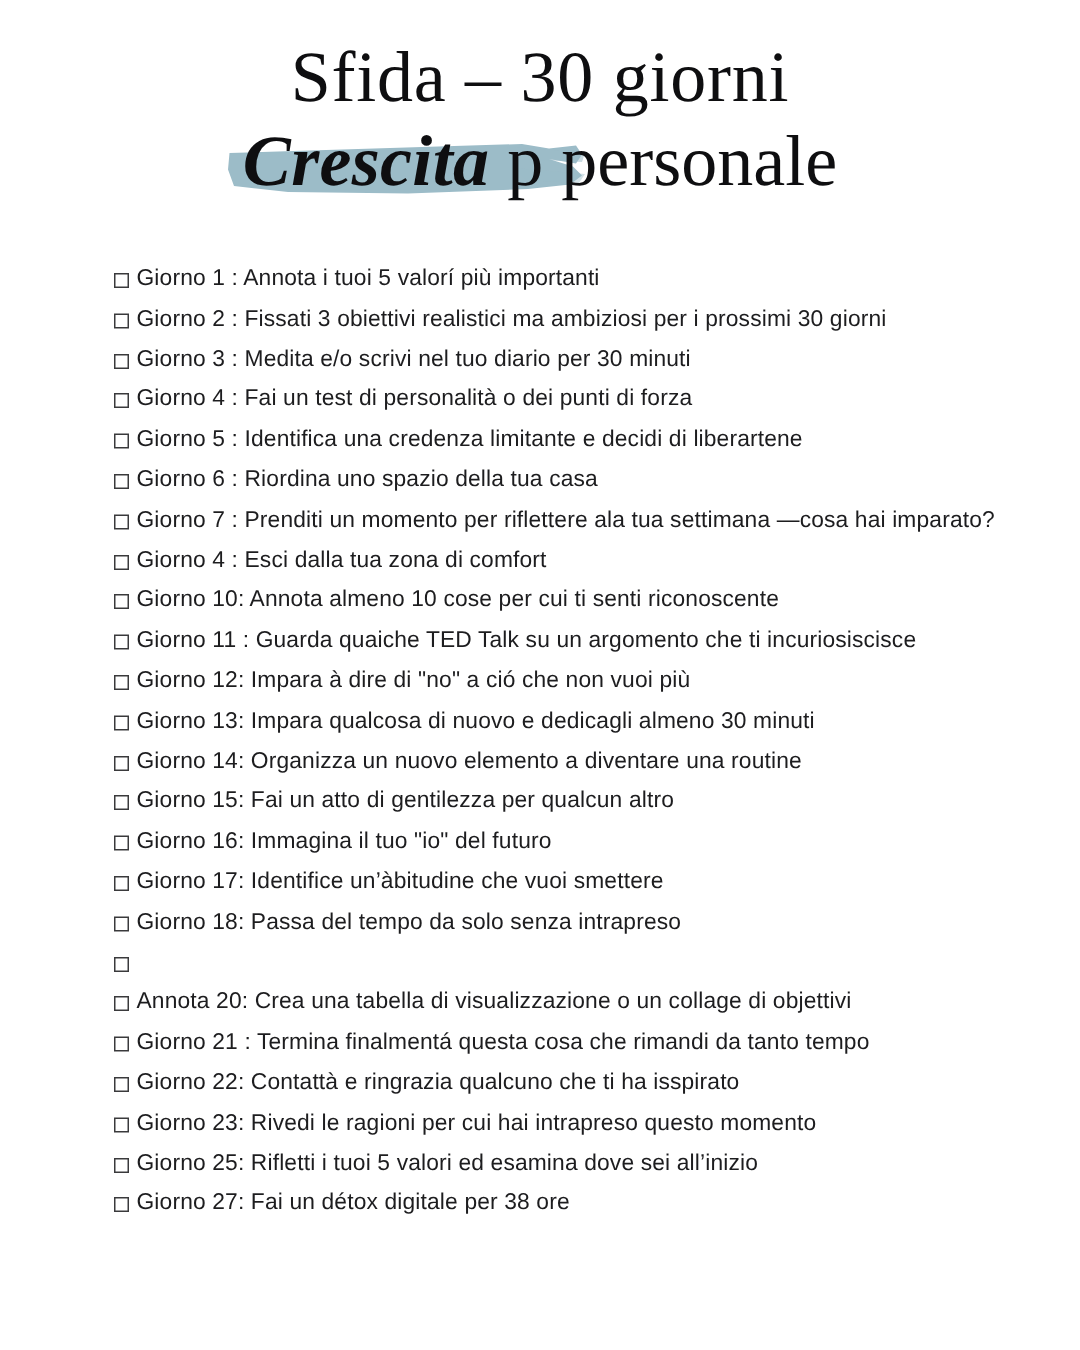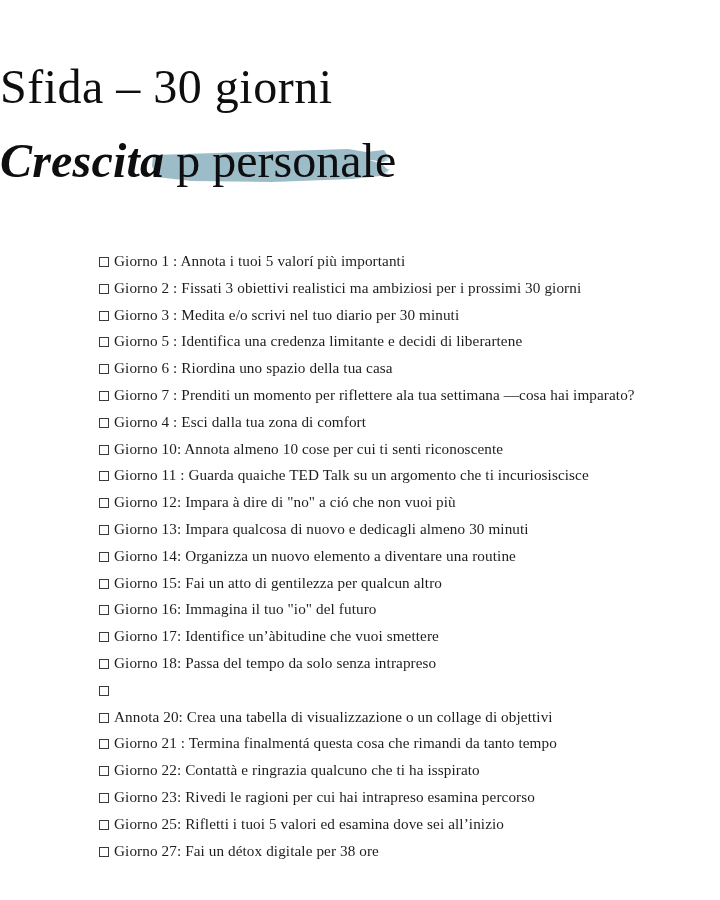--- a/index.html
+++ b/index.html
@@ -11,34 +11,35 @@
     height: 900px;
     background: #ffffff;
     font-family: "Liberation Sans", sans-serif;
     color: #1d1d1f;
     overflow: hidden;
     position: relative;
   }
 
   
   .title-block {
-    padding-top: 60px;
+    text-align: center;
+    padding-top: 25px;
   }
   .title-line-1 {
     font-family: "Liberation Serif", serif;
     font-size: 48px;
     line-height: 54px;
     color: #0e0e10;
     letter-spacing: 0.5px;
     font-weight: 400;
   }
   .title-line-2 {
     position: relative;
     height: 60px;
-    margin-top: 18px;
+    margin-top: 0;
   }
   .title-line-2 .inner {
     position: absolute;
     left: 0;
     right: 0;
     top: 0;
     font-family: "Liberation Serif", serif;
     font-size: 48px;
     line-height: 58px;
     color: #0e0e10;
@@ -59,24 +60,23 @@
     left: 152px;
     top: 14px;
     width: 238px;
     height: 38px;
     z-index: 1;
     pointer-events: none;
   }
 
   
   .list {
-    margin-top: 56px;
-    padding-left: 99px;
+    margin-top: 34px;
+    padding-left: 76px;
     padding-right: 20px;
-    font-family: Liberation Serif, serif;
   }
   .item {
     display: flex;
     align-items: flex-start;
     font-size: 15.2px;
     line-height: 26.8px;
     height: 26.8px;
     color: #1d1d1f;
     letter-spacing: 0.1px;
     white-space: nowrap;
@@ -120,20 +120,24 @@
   <div class="item">
       <span class="checkbox"></span>
       <span class="item-text">Giorno 2 : Fissati 3 obiettivi realistici ma ambiziosi per i prossimi 30 giorni</span>
     </div>
   <div class="item">
       <span class="checkbox"></span>
       <span class="item-text">Giorno 3 : Medita e/o scrivi nel tuo diario per 30 minuti</span>
     </div>
   <div class="item">
       <span class="checkbox"></span>
+      <span class="item-text">Giorno 4 : Fai un test di personalità o dei punti di forza</span>
+    </div>
+  <div class="item">
+      <span class="checkbox"></span>
       <span class="item-text">Giorno 5 : Identifica una credenza limitante e decidi di liberartene</span>
     </div>
   <div class="item">
       <span class="checkbox"></span>
       <span class="item-text">Giorno 6 : Riordina uno spazio della tua casa</span>
     </div>
   <div class="item">
       <span class="checkbox"></span>
       <span class="item-text">Giorno 7 : Prenditi un momento per riflettere ala tua settimana —cosa hai imparato?</span>
     </div>
@@ -187,21 +191,21 @@
   <div class="item">
       <span class="checkbox"></span>
       <span class="item-text">Giorno 21 : Termina finalmentá questa cosa che rimandi da tanto tempo</span>
     </div>
   <div class="item">
       <span class="checkbox"></span>
       <span class="item-text">Giorno 22: Contattà e ringrazia qualcuno che ti ha isspirato</span>
     </div>
   <div class="item">
       <span class="checkbox"></span>
-      <span class="item-text">Giorno 23: Rivedi le ragioni per cui hai intrapreso esamina percorso</span>
+      <span class="item-text">Giorno 23: Rivedi le ragioni per cui hai intrapreso questo momento</span>
     </div>
   <div class="item">
       <span class="checkbox"></span>
       <span class="item-text">Giorno 25: Rifletti i tuoi 5 valori ed esamina dove sei all’inizio</span>
     </div>
   <div class="item">
       <span class="checkbox"></span>
       <span class="item-text">Giorno 27: Fai un détox digitale per 38 ore</span>
     </div>
 

